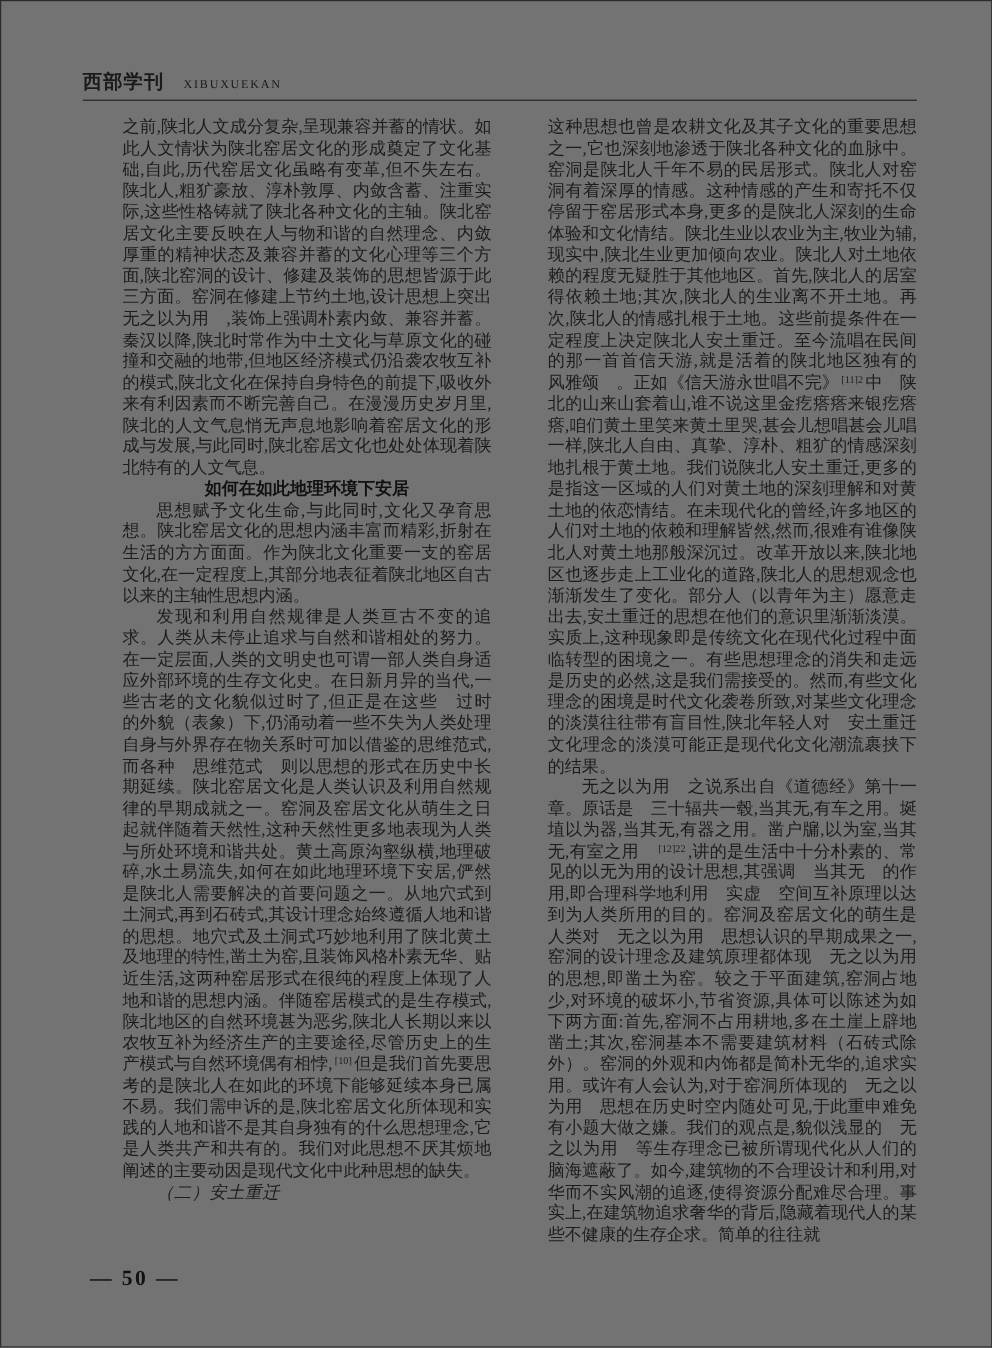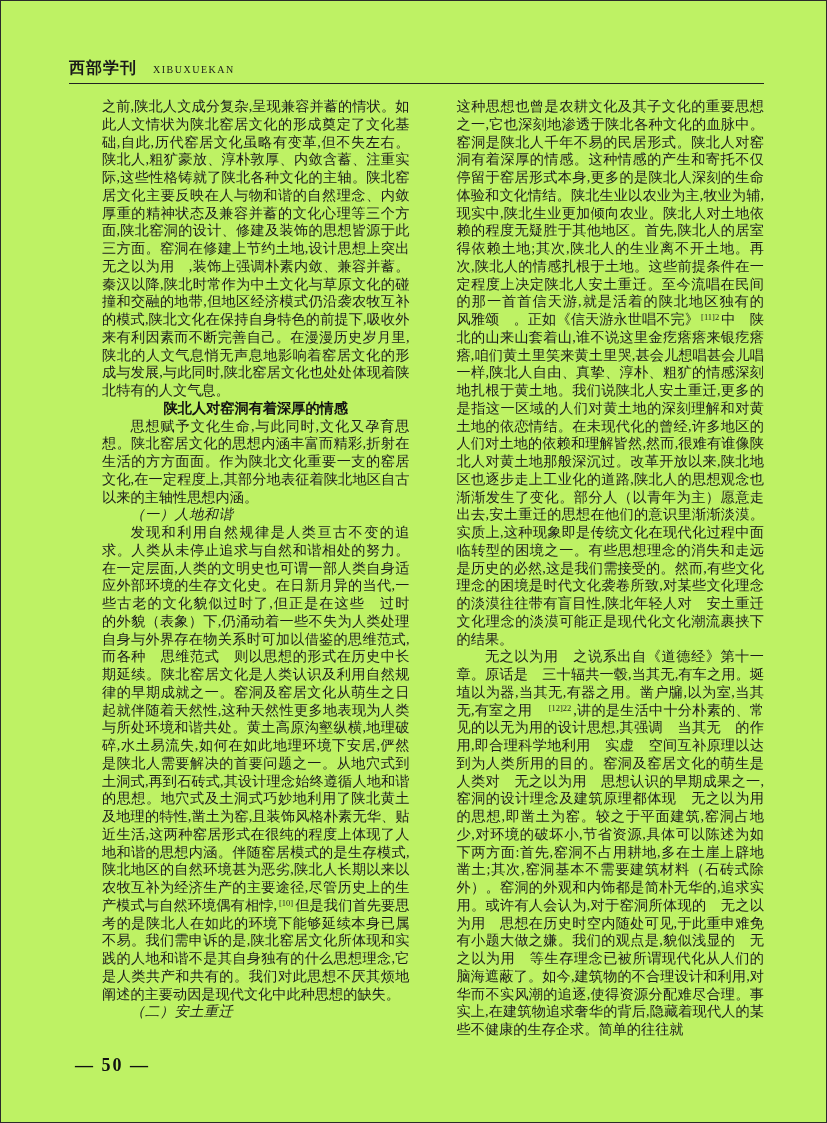--- a/index.html
+++ b/index.html
@@ -5,21 +5,21 @@
   html,body{margin:0;padding:0;}
   body{
     width:827px;height:1123px;
     background:#ffffff;
     font-family:"Liberation Serif", serif;
   }
   .page{
     box-sizing:border-box;
     width:827px;height:1123px;
     border:1px solid #2b2b2b;
-    background:#bef264;
+    background:#737373;
     position:relative;
     overflow:hidden;
   }
   .content{
     padding:0 62px 0 68px;
   }
   .journal-header{
     margin-top:57px;
     display:flex;
     align-items:baseline;
@@ -100,23 +100,22 @@
   <div class="content">
     <div class="journal-header">
       <span class="journal-cn">西部学刊</span>
       <span class="journal-en">XIBUXUEKAN</span>
     </div>
     <hr class="header-rule">
 
     <div class="columns">
       <div class="col">
         <p class="no-indent">之前,陕北人文成分复杂,呈现兼容并蓄的情状。如此人文情状为陕北窑居文化的形成奠定了文化基础,自此,历代窑居文化虽略有变革,但不失左右。陕北人,粗犷豪放、淳朴敦厚、内敛含蓄、注重实际,这些性格铸就了陕北各种文化的主轴。陕北窑居文化主要反映在人与物和谐的自然理念、内敛厚重的精神状态及兼容并蓄的文化心理等三个方面,陕北窑洞的设计、修建及装饰的思想皆源于此三方面。窑洞在修建上节约土地,设计思想上突出　无之以为用　,装饰上强调朴素内敛、兼容并蓄。秦汉以降,陕北时常作为中土文化与草原文化的碰撞和交融的地带,但地区经济模式仍沿袭农牧互补的模式,陕北文化在保持自身特色的前提下,吸收外来有利因素而不断完善自己。在漫漫历史岁月里,陕北的人文气息悄无声息地影响着窑居文化的形成与发展,与此同时,陕北窑居文化也处处体现着陕北特有的人文气息。</p>
-        <p class="section-title">陕北人对窑洞有着深厚的情感</p>
+        <p class="section-title">如何在如此地理环境下安居</p>
         <p>思想赋予文化生命,与此同时,文化又孕育思想。陕北窑居文化的思想内涵丰富而精彩,折射在生活的方方面面。作为陕北文化重要一支的窑居文化,在一定程度上,其部分地表征着陕北地区自古以来的主轴性思想内涵。</p>
-        <p class="sub-heading">（一）人地和谐</p>
         <p><span>发现和利用自然规律是人类亘古不变的追求。人类从未停止追求与自然和谐相处的努力。在一定层面,人类的文明史也可谓一部人类自身适应外部环境的生存文化史。在日新月异的当代,一些古老的文化貌似过时了,但正是在这些　过时　的外貌（表象）下,仍涌动着一些不失为人类处理自身与外界存在物关系时可加以借鉴的思维范式,而各种　思维范式　则以思想的形式在历史中长期延续。陕北窑居文化是人类认识及利用自然规律的早期成就之一。窑洞及窑居文化从萌生之日起就伴随着天然性,这种天然性更多地表现为人类与所处环境和谐共处。黄土高原沟壑纵横,地理破碎,水土易流失,如何在如此地理环境下安居,俨然是陕北人需要解决的首要问题之一。从地穴式到土洞式,再到石砖式,其设计理念始终遵循人地和谐的思想。地穴式及土洞式巧妙地利用了陕北黄土及地理的特性,凿土为窑,且装饰风格朴素无华、贴近生活,这两种窑居形式在很纯的程度上体现了人地和谐的思想内涵。伴随窑居模式的是生存模式,陕北地区的自然环境甚为恶劣,陕北人长期以来以农牧互补为经济生产的主要途径,尽管历史上的生产模式与自然环境偶有相悖,</span><sup>[10]</sup><span>但是我们首先要思考的是陕北人在如此的环境下能够延续本身已属不易。我们需申诉的是,陕北窑居文化所体现和实践的人地和谐不是其自身独有的什么思想理念,它是人类共产和共有的。我们对此思想不厌其烦地阐述的主要动因是现代文化中此种思想的缺失。</span></p>
         <p class="sub-heading">（二）安土重迁</p>
       </div>
 
       <div class="col">
         <p class="no-indent"><span>这种思想也曾是农耕文化及其子文化的重要思想之一,它也深刻地渗透于陕北各种文化的血脉中。窑洞是陕北人千年不易的民居形式。陕北人对窑洞有着深厚的情感。这种情感的产生和寄托不仅停留于窑居形式本身,更多的是陕北人深刻的生命体验和文化情结。陕北生业以农业为主,牧业为辅,现实中,陕北生业更加倾向农业。陕北人对土地依赖的程度无疑胜于其他地区。首先,陕北人的居室得依赖土地;其次,陕北人的生业离不开土地。再次,陕北人的情感扎根于土地。这些前提条件在一定程度上决定陕北人安土重迁。至今流唱在民间的那一首首信天游,就是活着的陕北地区独有的　风雅颂　。正如《信天游永世唱不完》</span><sup>[11]2</sup><span>中　陕北的山来山套着山,谁不说这里金疙瘩瘩来银疙瘩瘩,咱们黄土里笑来黄土里哭,甚会儿想唱甚会儿唱　一样,陕北人自由、真挚、淳朴、粗犷的情感深刻地扎根于黄土地。我们说陕北人安土重迁,更多的是指这一区域的人们对黄土地的深刻理解和对黄土地的依恋情结。在未现代化的曾经,许多地区的人们对土地的依赖和理解皆然,然而,很难有谁像陕北人对黄土地那般深沉过。改革开放以来,陕北地区也逐步走上工业化的道路,陕北人的思想观念也渐渐发生了变化。部分人（以青年为主）愿意走出去,安土重迁的思想在他们的意识里渐渐淡漠。实质上,这种现象即是传统文化在现代化过程中面临转型的困境之一。有些思想理念的消失和走远是历史的必然,这是我们需接受的。然而,有些文化理念的困境是时代文化袭卷所致,对某些文化理念的淡漠往往带有盲目性,陕北年轻人对　安土重迁　文化理念的淡漠可能正是现代化文化潮流裹挟下的结果。</span></p>
         <p><span>无之以为用　之说系出自《道德经》第十一章。原话是　三十辐共一毂,当其无,有车之用。埏埴以为器,当其无,有器之用。凿户牖,以为室,当其无,有室之用　</span><sup>[12]22</sup><span>,讲的是生活中十分朴素的、常见的以无为用的设计思想,其强调　当其无　的作用,即合理科学地利用　实虚　空间互补原理以达到为人类所用的目的。窑洞及窑居文化的萌生是人类对　无之以为用　思想认识的早期成果之一,窑洞的设计理念及建筑原理都体现　无之以为用　的思想,即凿土为窑。较之于平面建筑,窑洞占地少,对环境的破坏小,节省资源,具体可以陈述为如下两方面:首先,窑洞不占用耕地,多在土崖上辟地凿土;其次,窑洞基本不需要建筑材料（石砖式除外）。窑洞的外观和内饰都是简朴无华的,追求实用。或许有人会认为,对于窑洞所体现的　无之以为用　思想在历史时空内随处可见,于此重申难免有小题大做之嫌。我们的观点是,貌似浅显的　无之以为用　等生存理念已被所谓现代化从人们的脑海遮蔽了。如今,建筑物的不合理设计和利用,对华而不实风潮的追逐,使得资源分配难尽合理。事实上,在建筑物追求奢华的背后,隐藏着现代人的某些不健康的生存企求。简单的往往就</span></p>
       </div>
     </div>
   </div>

